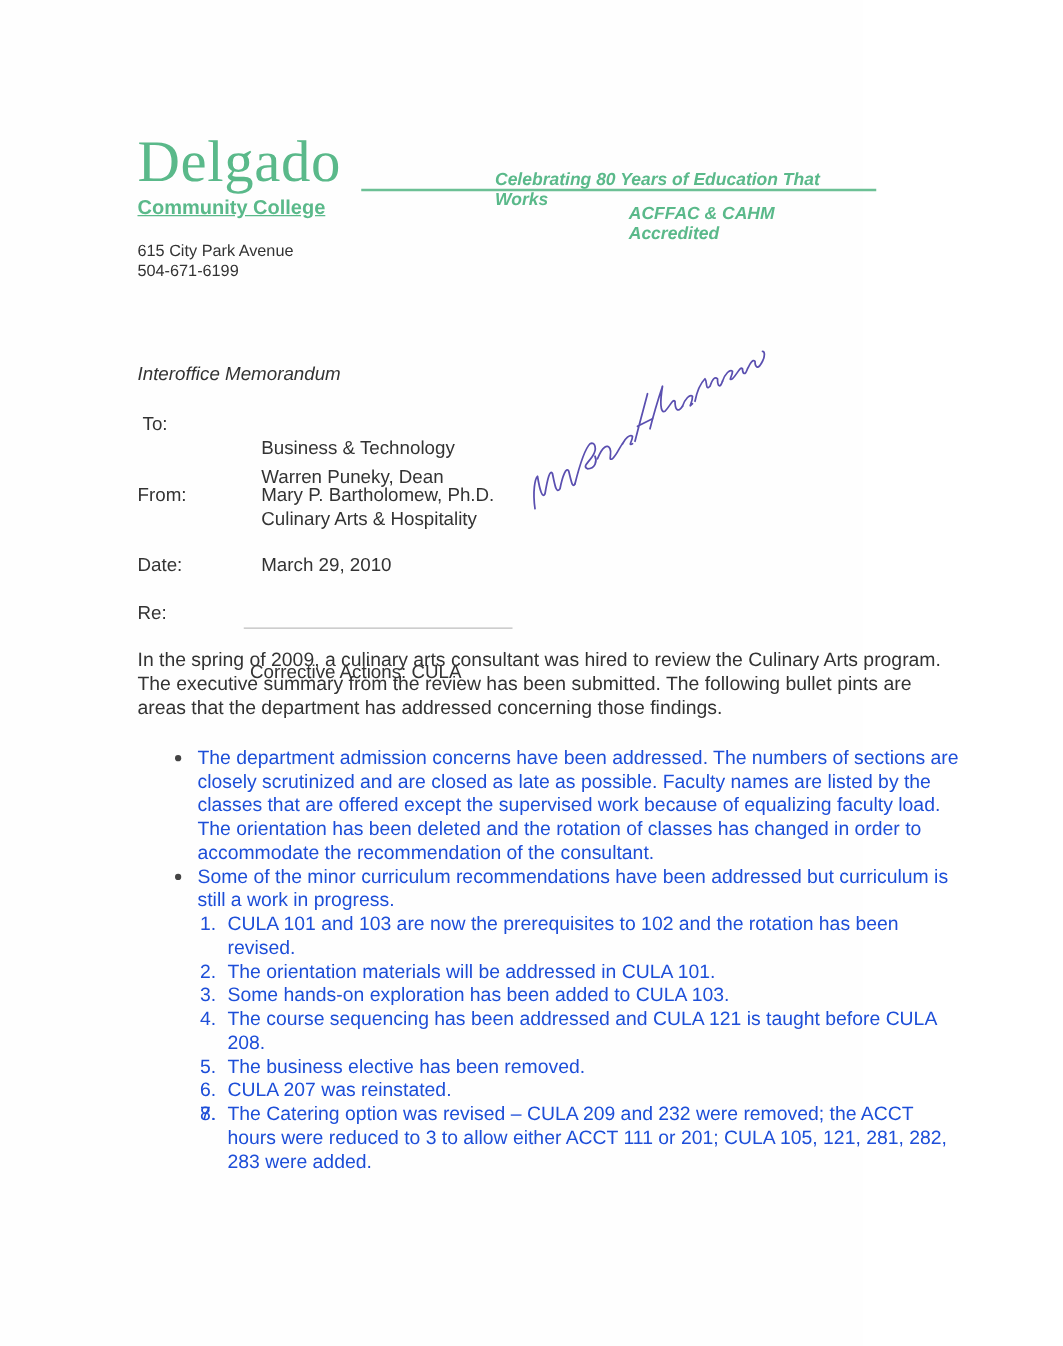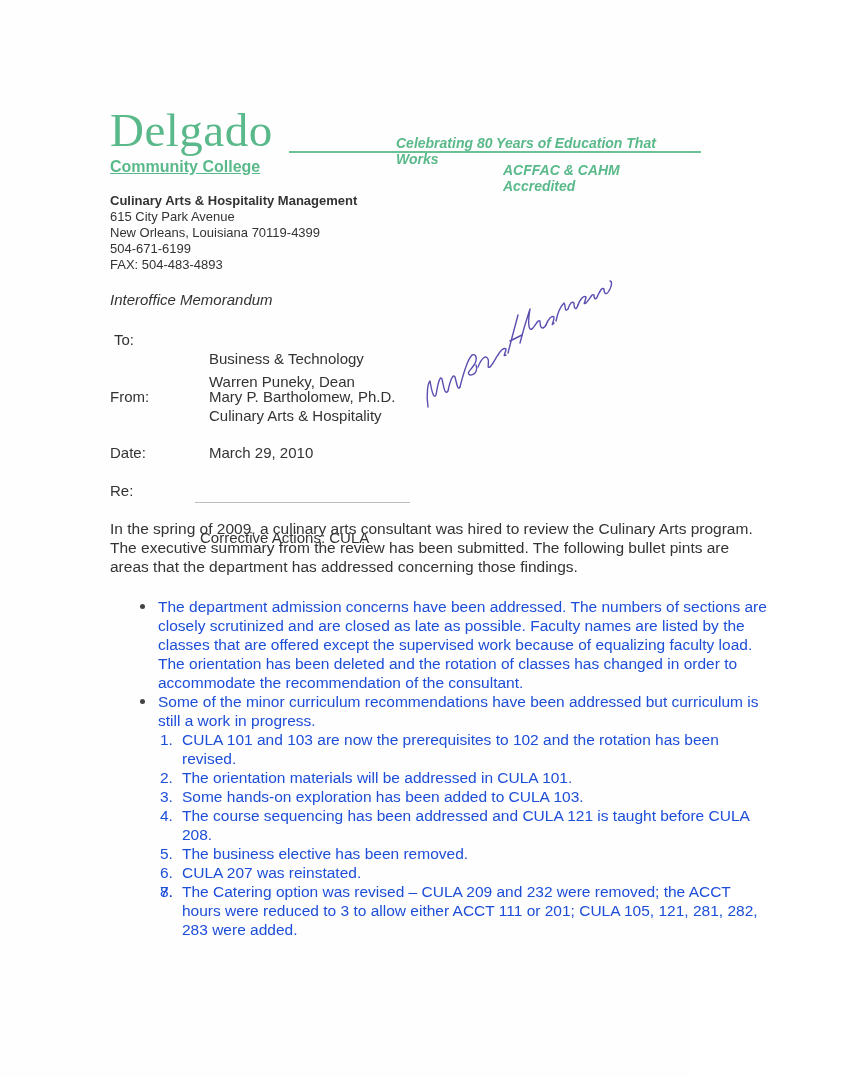--- a/index.html
+++ b/index.html
@@ -61,25 +61,22 @@
 
 <div class="page">
 
   <div class="logo-main">Delgado</div>
   <div class="logo-sub">Community College</div>
   <div class="header-rule"></div>
   <div class="tagline">Celebrating 80 Years of Education That Works</div>
   <div class="accredited">ACFFAC &amp; CAHM Accredited</div>
 
   <div class="address">
-    <div class="dept">Culinary Arts &amp; Hospitality Management</div>
     <div>615 City Park Avenue</div>
-    <div>New Orleans, Louisiana 70119-4399</div>
     <div>504-671-6199</div>
-    <div>FAX:  504-483-4893</div>
   </div>
 
   <div class="memo-title">Interoffice Memorandum</div>
 
   <div class="memo-field" style="top:330px;">
     <span class="label" style="left:4px;">To:</span>
     <span class="value" style="top:0;margin-top:42px;">Warren Puneky, Dean</span>
     <span class="value" style="top:19px;">Business &amp; Technology</span>
   </div>
 

